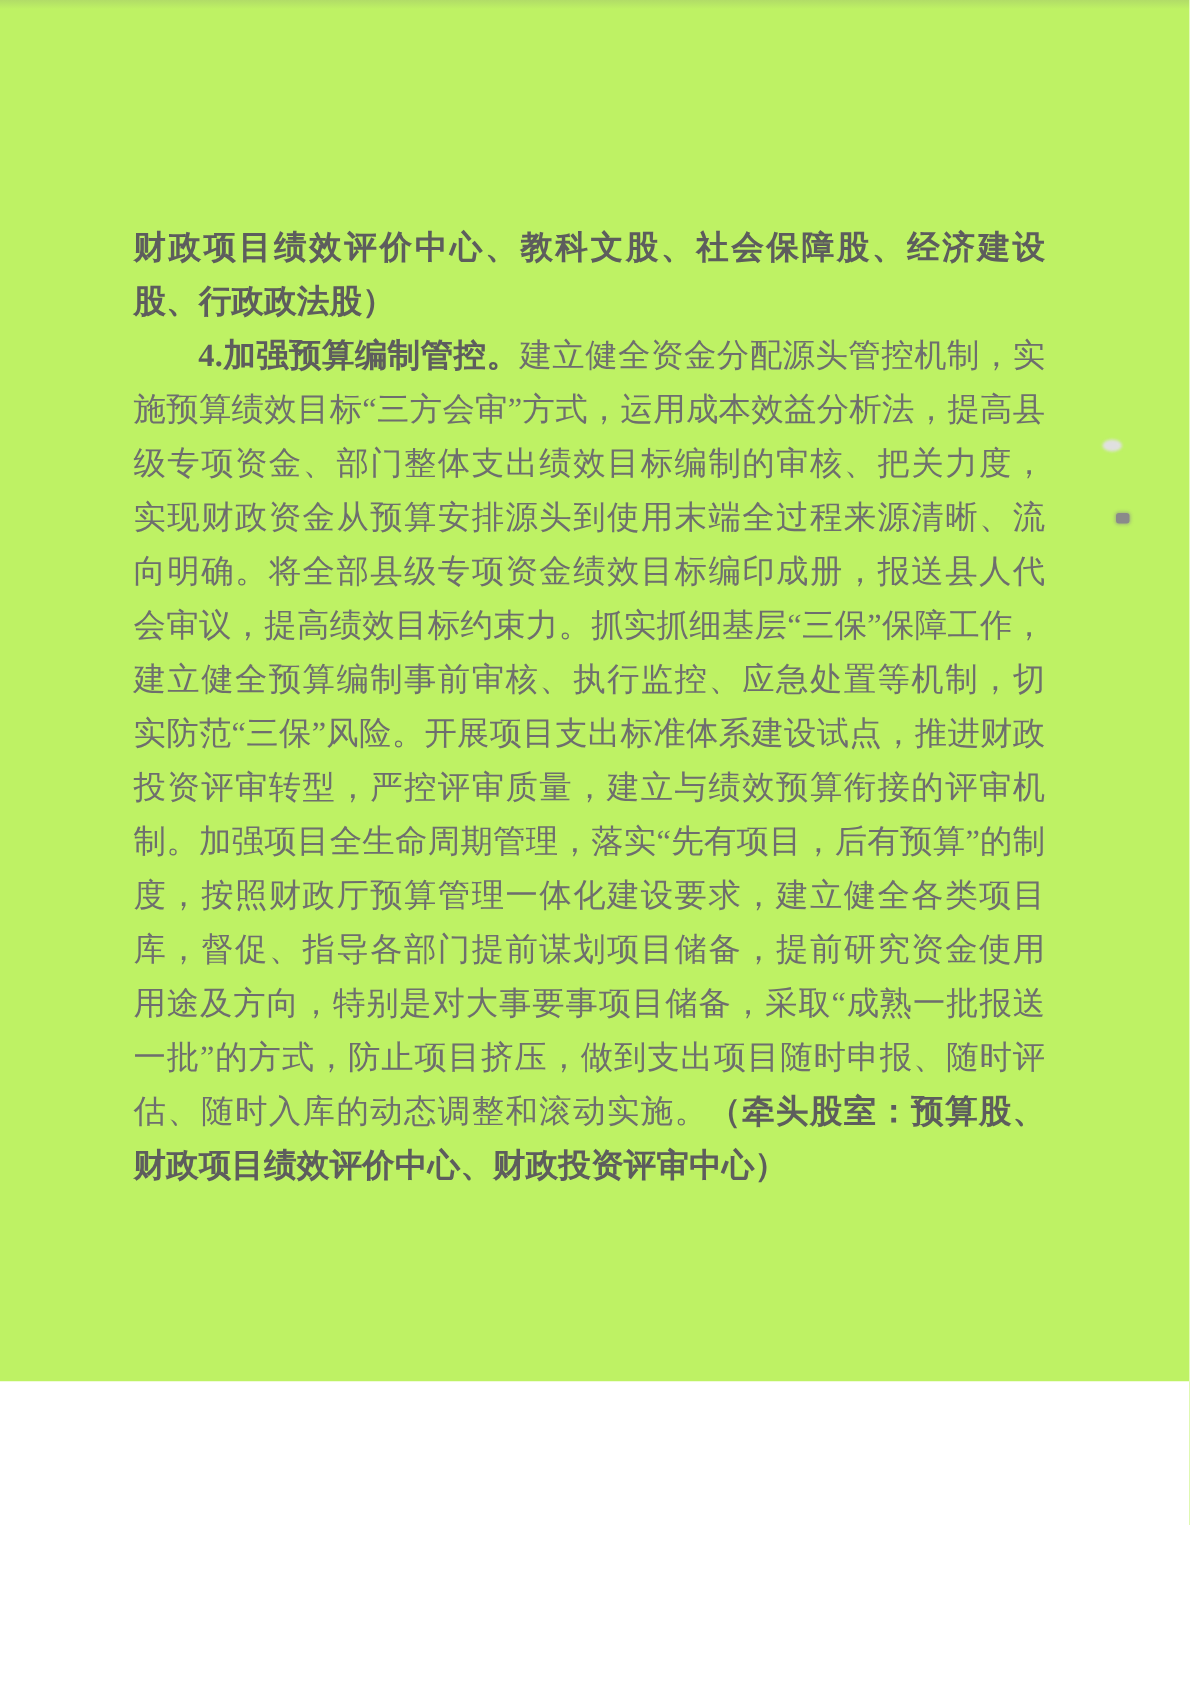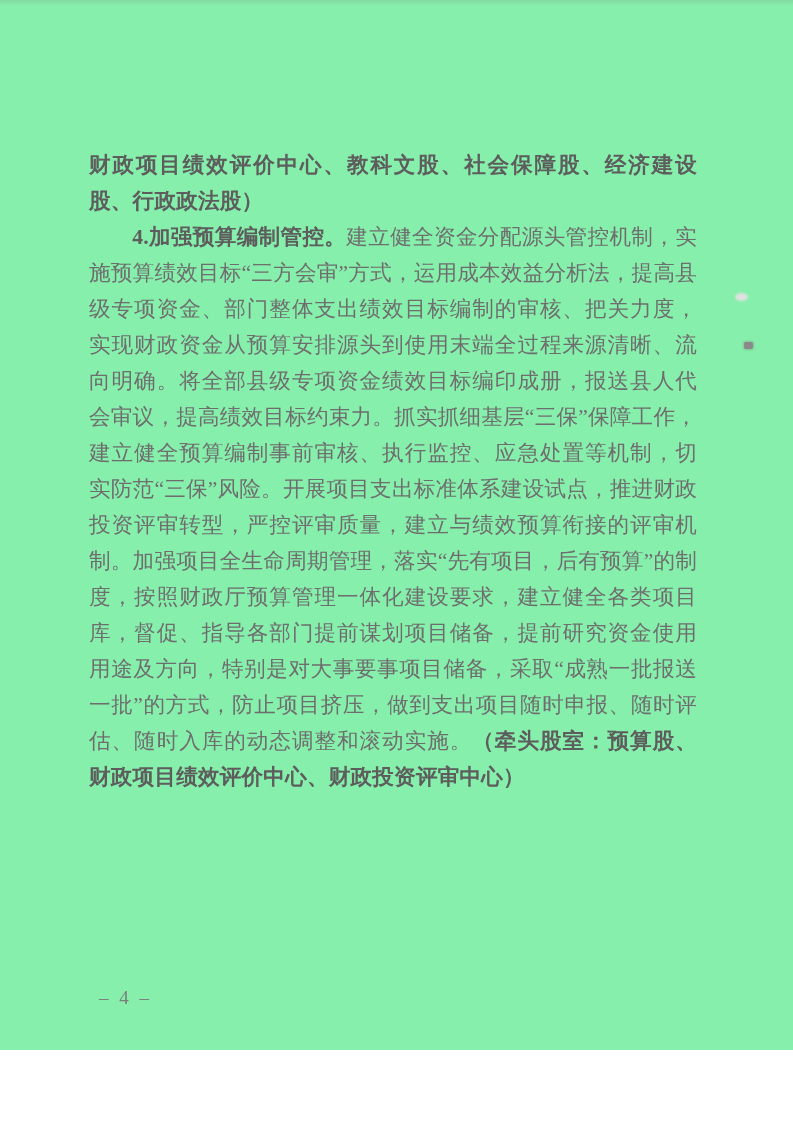--- a/index.html
+++ b/index.html
@@ -4,22 +4,22 @@
 <title>Scanned Document Page</title>
 <style>
   html, body {
     margin: 0;
     padding: 0;
     background: #ffffff;
   }
   .page {
     position: relative;
     width: 793px;
-    height: 1050px;
-    background: #86efac;
+    height: 921px;
+    background: #bef264;
     overflow: hidden;
     font-family: "Liberation Serif", "DejaVu Serif", serif;
     text-decoration: underline;
   }
   .scan-edge-top {
     position: absolute;
     top: 0; left: 0; right: 0;
     height: 6px;
     background: linear-gradient(to bottom, rgba(120,120,120,0.18), rgba(120,120,120,0));
   }

